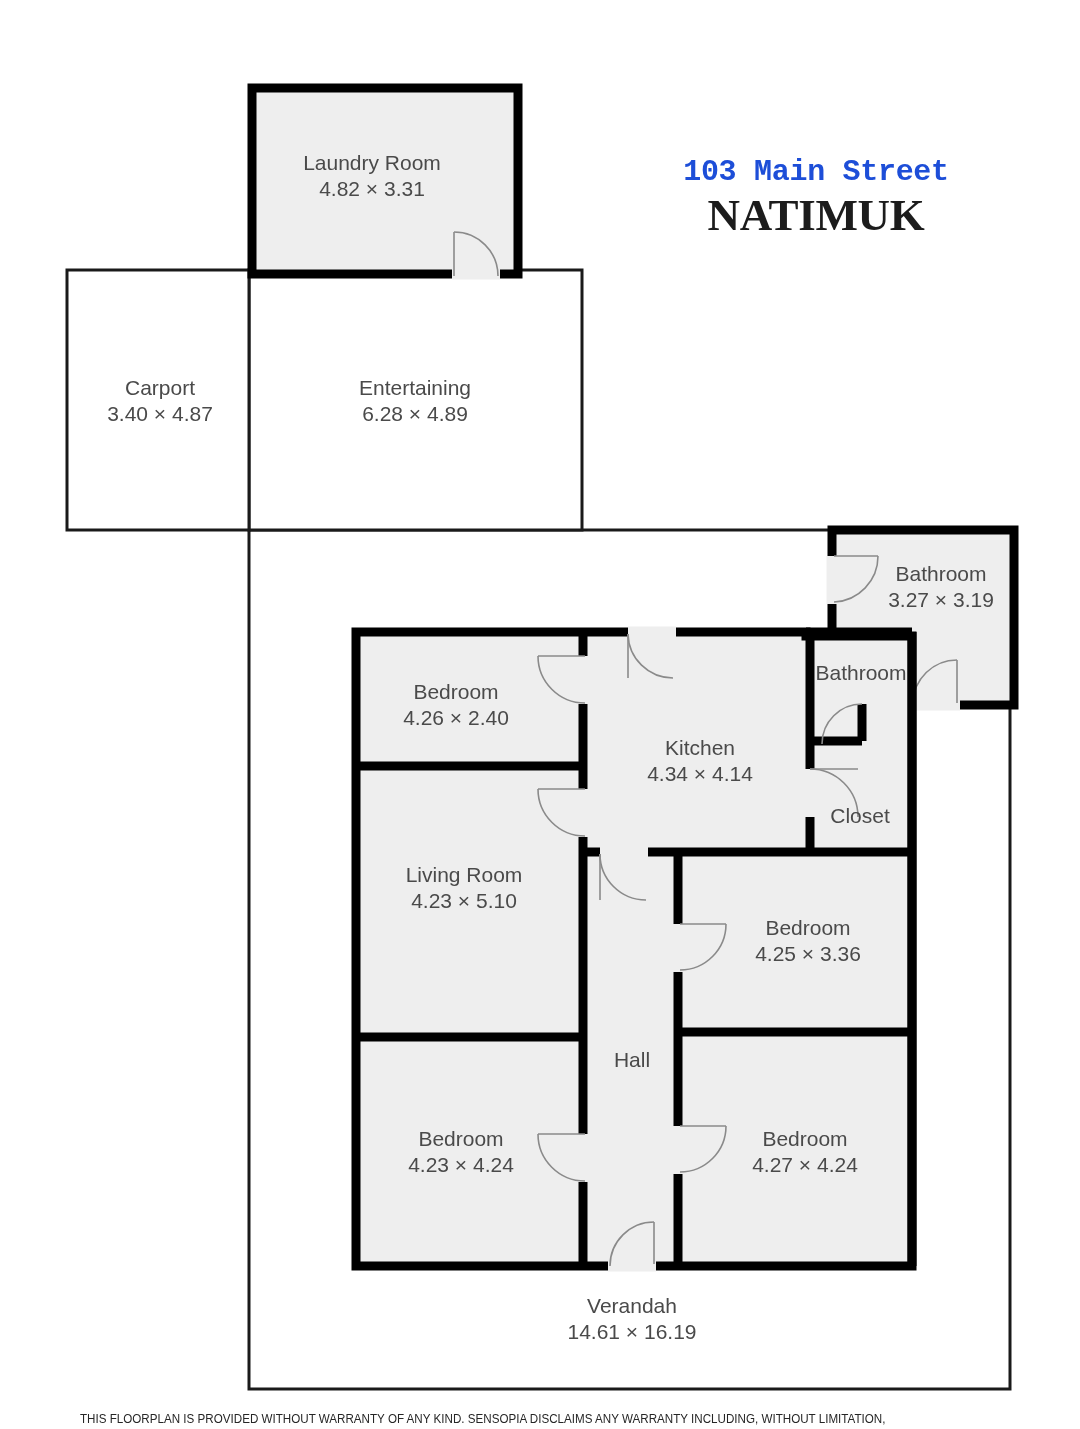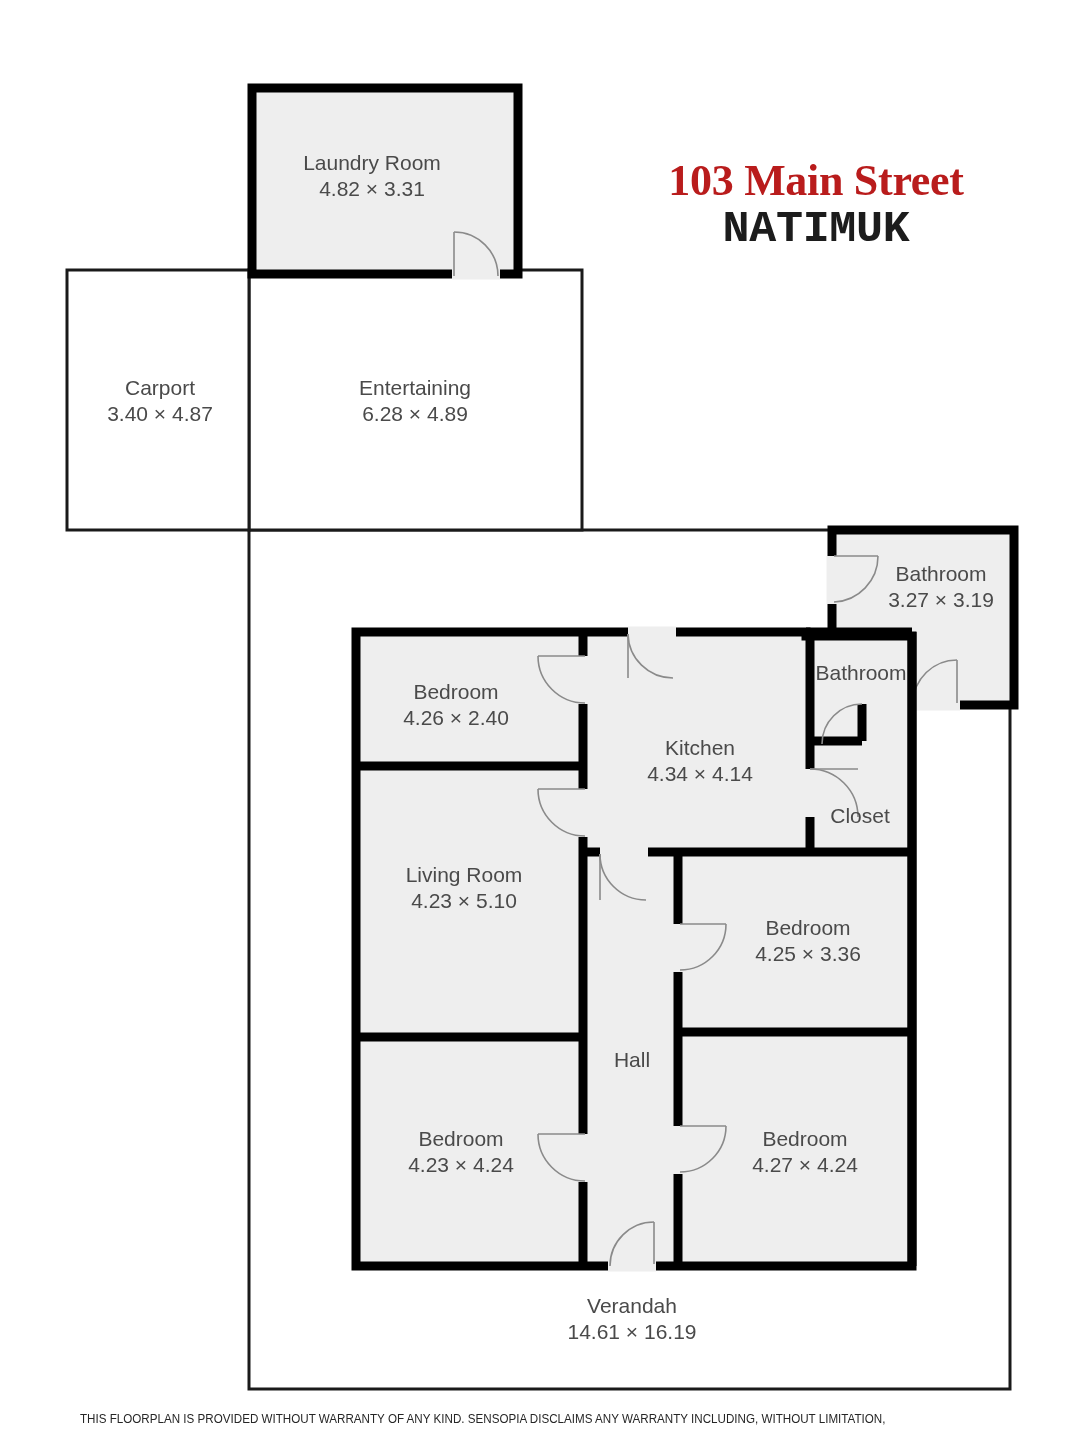--- a/index.html
+++ b/index.html
@@ -45,30 +45,30 @@
 
   #title-block {
     position: absolute;
     left: 596px;
     top: 112px;
     width: 440px;
     text-align: center;
     pointer-events: none;
   }
   #title-block .t-line1 {
-    font-family: Liberation Serif, serif;
-    font-size: 44px;
+    font-family: Liberation Mono, monospace;
+    font-size: 30px;
     font-weight: bold;
-    color: #b91c1c;
+    color: #1d4ed8;
     line-height: 1.12;
     letter-spacing: -0.3px;
     white-space: nowrap;
   }
   #title-block .t-line2 {
-    font-family: Liberation Mono, monospace;
+    font-family: Liberation Serif, serif;
     font-size: 45px;
     font-weight: bold;
     color: #1c1c1c;
     line-height: 1.12;
     letter-spacing: -0.3px;
     white-space: nowrap;
   }
   #disclaimer {
     position: absolute;
     left: 80px;

